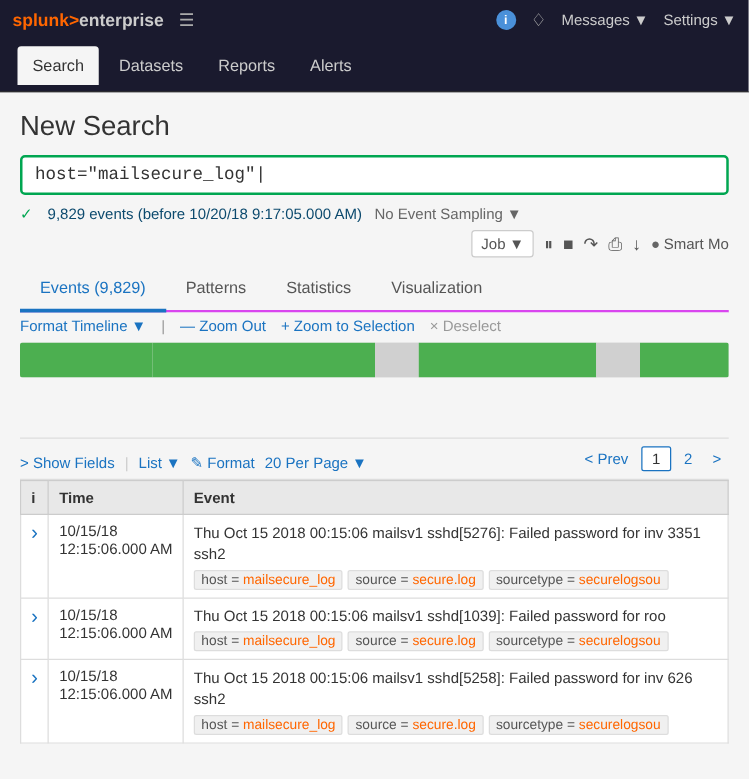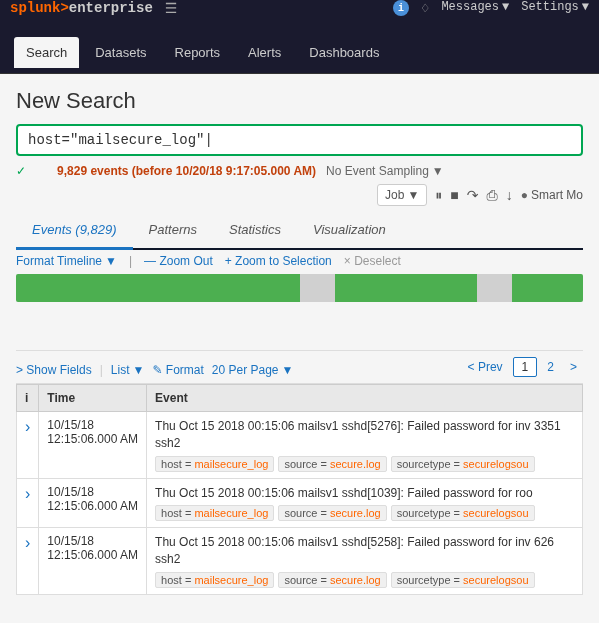--- a/index.html
+++ b/index.html
@@ -2,25 +2,24 @@
 <html><head>
   <meta charset="utf-8">
   <style>
     * { box-sizing: border-box; margin: 0; padding: 0; }
     body { font-family: 'Helvetica Neue', Arial, sans-serif; font-size: 13px; background: #f5f5f5; color: #333; width: 599px; overflow-x: hidden; }
 
     
     .top-bar {
       background: #1a1a2e;
       display: flex;
-      align-items: flex-start;
+      align-items: center;
       height: 32px;
       padding: 0 10px;
       gap: 12px;
-      font-family: Liberation Mono, monospace;
     }
     .logo {
       color: #ff6600;
       font-weight: bold;
       font-size: 14px;
     }
     .logo span { color: #00a3e0; }
     .top-nav-icon {
       color: #aaa;
       font-size: 14px;
@@ -107,21 +106,21 @@
     
     .status-bar {
       display: flex;
       align-items: center;
       gap: 10px;
       margin-bottom: 6px;
       font-size: 12px;
       color: #666;
     }
     .status-check { color: #00a651; margin-right: 2px; }
-    .status-events { color: #c2410c; font-weight: 700; margin-left: 19px; }
+    .status-events { color: #0c4a6e; font-weight: 400; }
     .no-sampling {
       color: #666;
       display: flex;
       align-items: flex-end;
       gap: 3px;
       cursor: pointer;
     }
 
     
     .toolbar {
@@ -154,24 +153,23 @@
       font-size: 12px;
       cursor: pointer;
       display: flex;
       align-items: center;
       gap: 3px;
     }
 
     
     .tabs {
       display: flex;
-      border-bottom: 2px solid #0f172a;
+      border-bottom: 2px solid #d946ef;
       margin-bottom: 0;
       background: #f5f5f5;
-      font-style: italic;
     }
     .tab {
       padding: 10px 16px;
       cursor: pointer;
       font-size: 13px;
       color: #555;
       border-bottom: 3px solid transparent;
       margin-bottom: -2px;
     }
     .tab.active {
@@ -313,21 +311,20 @@
     <span>Settings</span>
     <span>▼</span>
   </span>
 </div>
 
 <div class="main-nav">
   <div class="nav-item active">Search</div>
   <div class="nav-item">Datasets</div>
   <div class="nav-item">Reports</div>
   <div class="nav-item">Alerts</div>
-  <div class="nav-item">Dashboards</div>
 </div>
 
 <div class="page-content">
   <h1 class="page-title">New Search</h1>
 
   <div class="search-box-wrapper">
     <input class="search-input" type="text" value="host=&quot;mailsecure_log&quot;|" style="">
   </div>
 
   <div class="status-bar">

